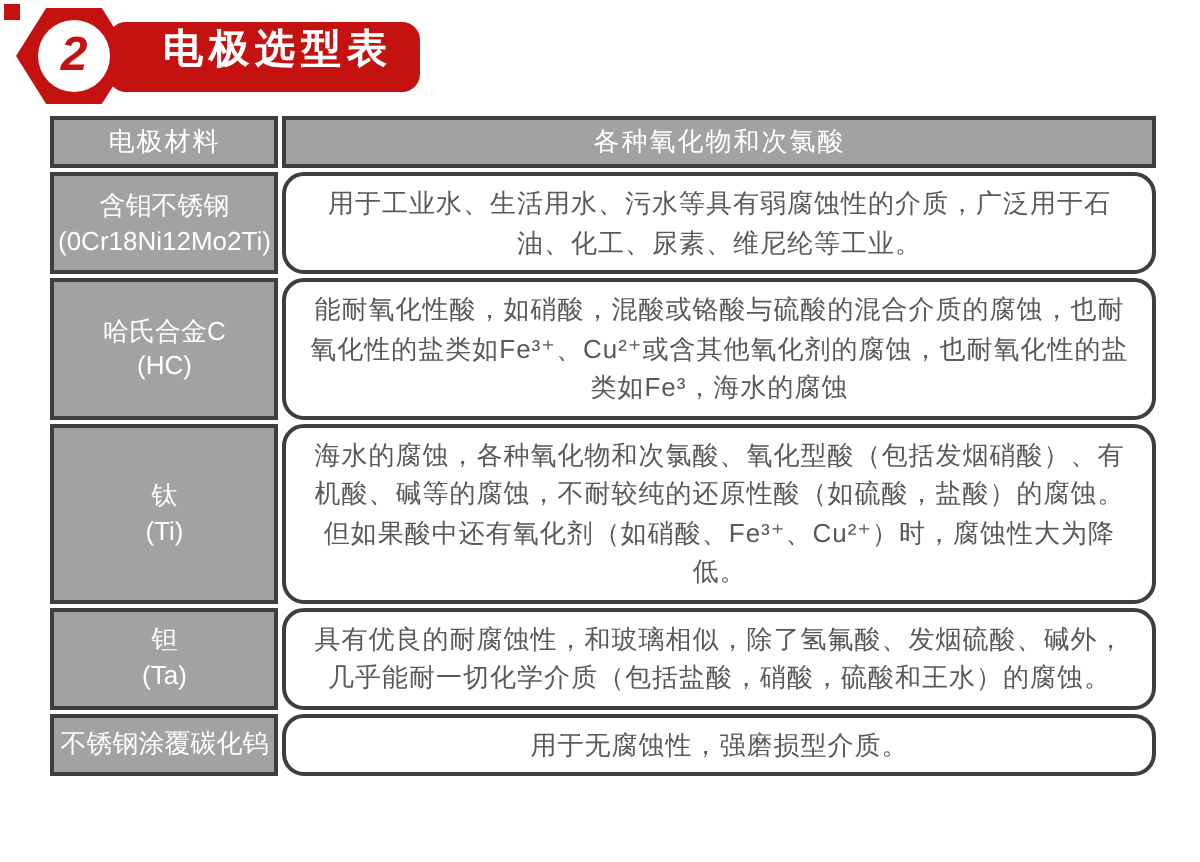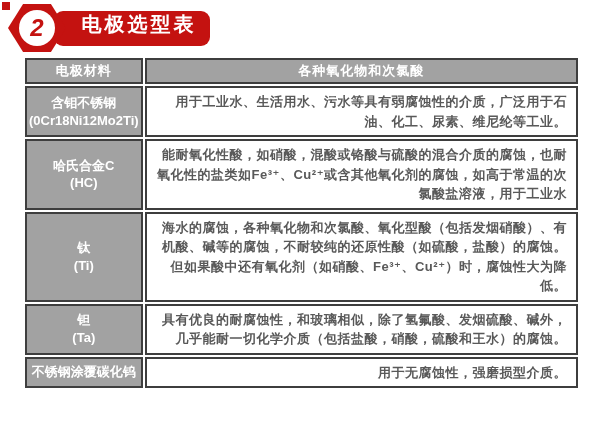--- a/index.html
+++ b/index.html
@@ -48,39 +48,40 @@
 
   
   .table-wrap{position:absolute;left:23px;top:56px;width:557px;}
   table{
     width:100%;
     border-collapse:separate;border-spacing:2px;
     background:#fff;
   }
   td,th{
     border:2px solid var(--border);
-    font-weight:bold;
+    font-weight:normal;
     vertical-align:middle;
   }
   th{
     background:var(--gray);color:#fff;
     font-size:13px;height:24px;text-align:center;
     letter-spacing:1px;padding:2px 4px;
   }
   td.mat{
     background:var(--gray);color:#fff;
     width:109px;text-align:center;
     font-size:13px;line-height:1.35;
     white-space:pre-line;padding:3px 2px;
   }
   td.desc{
     background:#fff;color:var(--text);
     font-size:13px;line-height:1.5;
     padding:4px 9px;letter-spacing:0.5px;
-    text-align:right;
+    text-align:center;
+    border-radius:11px;
   }
 </style>
 </head>
 <body>
 
 <div class="page">
 
   <div class="corner-square"></div>
 
   <div class="title-pill">
@@ -101,21 +102,21 @@
           <th>各种氧化物和次氯酸</th>
         </tr>
         <tr>
           <td class="mat">含钼不锈钢
 (0Cr18Ni12Mo2Ti)</td>
           <td class="desc">用于工业水、生活用水、污水等具有弱腐蚀性的介质，广泛用于石油、化工、尿素、维尼纶等工业。</td>
         </tr>
         <tr>
           <td class="mat">哈氏合金C
 (HC)</td>
-          <td class="desc">能耐氧化性酸，如硝酸，混酸或铬酸与硫酸的混合介质的腐蚀，也耐氧化性的盐类如Fe³⁺、Cu²⁺或含其他氧化剂的腐蚀，如高于常温的次氯酸盐溶液，用于工业水</td>
+          <td class="desc">能耐氧化性酸，如硝酸，混酸或铬酸与硫酸的混合介质的腐蚀，也耐氧化性的盐类如Fe³⁺、Cu²⁺或含其他氧化剂的腐蚀，也耐氧化性的盐类如Fe³，海水的腐蚀</td>
         </tr>
         <tr>
           <td class="mat">钛
 (Ti)</td>
           <td class="desc">海水的腐蚀，各种氧化物和次氯酸、氧化型酸（包括发烟硝酸）、有机酸、碱等的腐蚀，不耐较纯的还原性酸（如硫酸，盐酸）的腐蚀。但如果酸中还有氧化剂（如硝酸、Fe³⁺、Cu²⁺）时，腐蚀性大为降低。</td>
         </tr>
         <tr>
           <td class="mat">钽
 (Ta)</td>
           <td class="desc">具有优良的耐腐蚀性，和玻璃相似，除了氢氟酸、发烟硫酸、碱外，几乎能耐一切化学介质（包括盐酸，硝酸，硫酸和王水）的腐蚀。</td>

